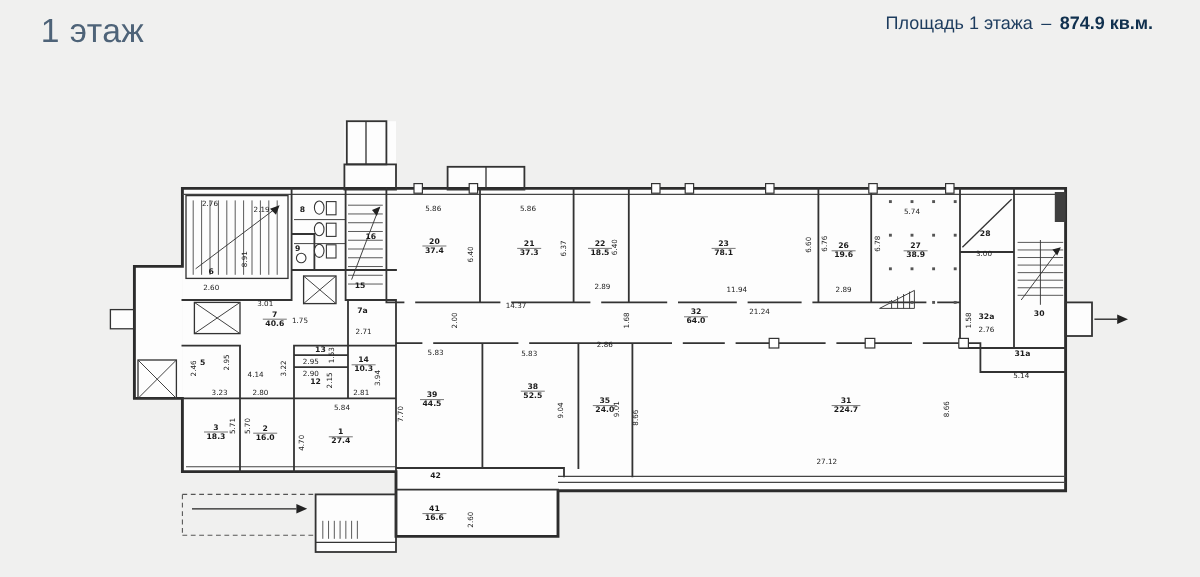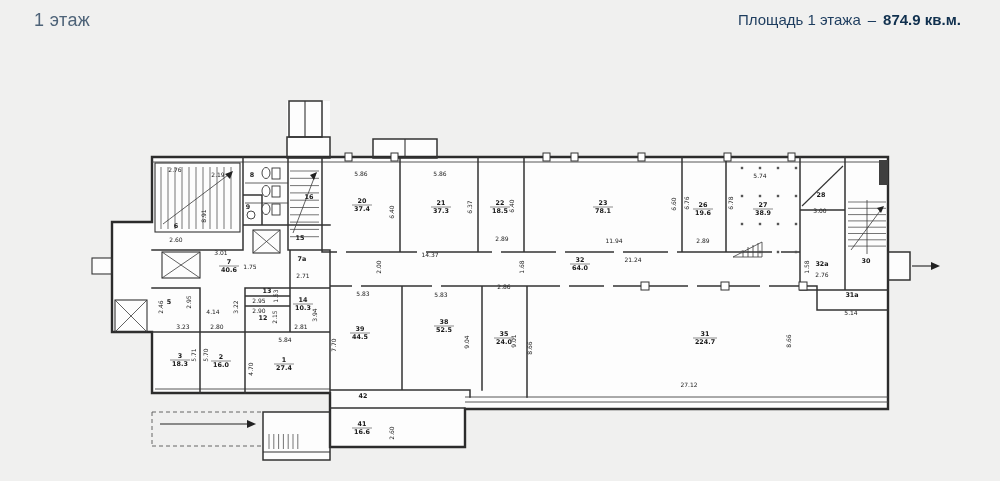--- a/index.html
+++ b/index.html
@@ -1,18 +1,18 @@
 <!DOCTYPE html>
 <html><head>
 <meta charset="utf-8">
 <style>
   html,body{margin:0;padding:0;}
   .page{width:1000px;height:481px;position:relative;background:var(--bg,#f0f0ef);overflow:hidden;
         font-family:"Liberation Sans",sans-serif;}
-  .title{position:absolute;left:34px;top:10px;font-size:18px;font-weight:400;
+  .title{position:absolute;left:34px;top:10px;font-size:28px;font-weight:400;
          color:var(--title,#4e6378);letter-spacing:.4px;}
   .stats{position:absolute;left:738px;top:7px;font-size:15px;color:var(--accent,#1d3c5e);text-align:center;}
   .stat-line{line-height:26px;font-weight:500;white-space:nowrap;}
   .stat-line .sep{margin:0 7px;}
   .stat-line b{font-weight:700;color:#10304e;}
   svg{position:absolute;left:0;top:0;}
   .w-outer{stroke:#2c2c2c;stroke-width:2.4;fill:none;stroke-linecap:square;}
   .w-in{stroke:#333;stroke-width:1.5;fill:none;stroke-linecap:square;}
   .w-med{stroke:#333;stroke-width:1.1;fill:none;}
   .w-thin{stroke:#3a3a3a;stroke-width:.8;fill:none;}

